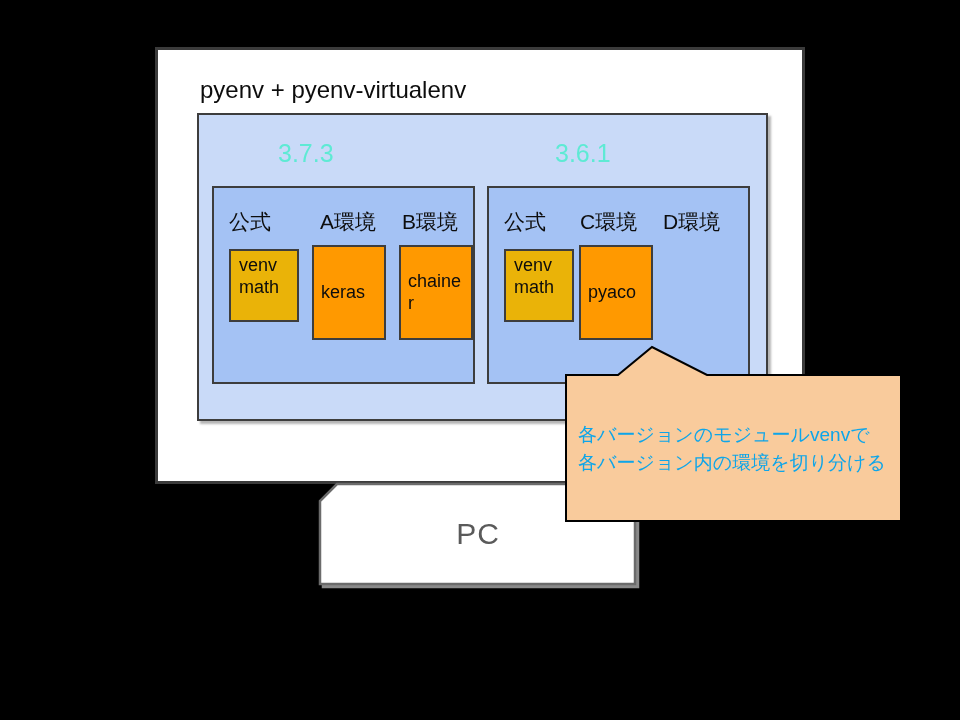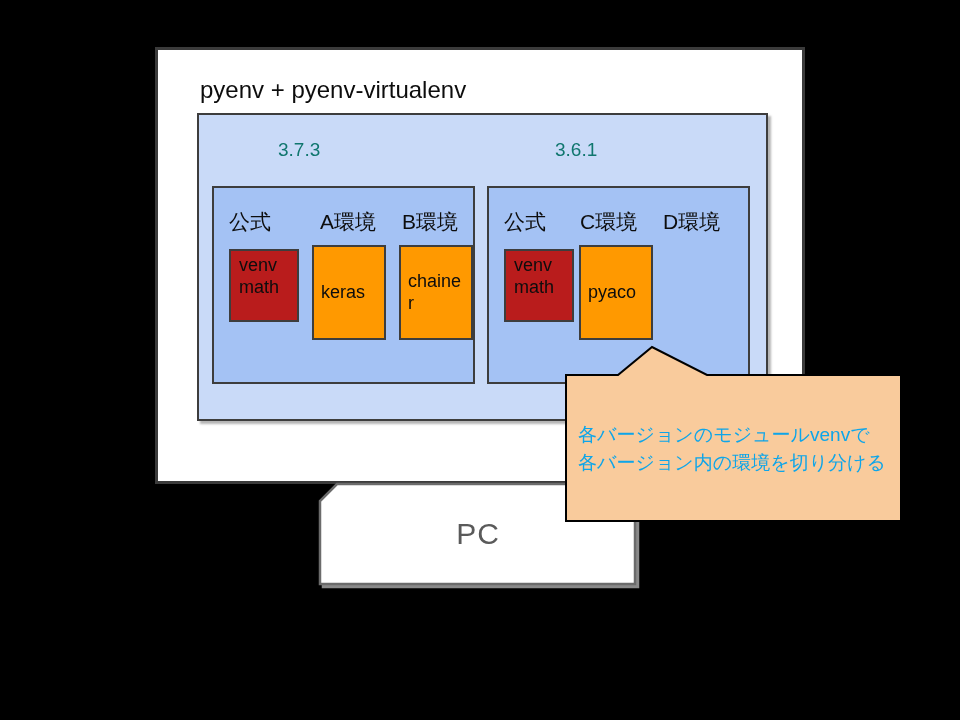--- a/index.html
+++ b/index.html
@@ -19,40 +19,40 @@
   }
   
   .pyenv-box{
     left:197px;top:113px;width:571px;height:308px;
     background:#c9daf8;border:2px solid #3d3d3d;
     box-shadow:3px 3px 2px rgba(120,120,120,0.55);
   }
   .pylogo{width:44px;height:44px;display:block;}
   .logo-1{left:226px;top:131px;}
   .logo-2{left:503px;top:131px;}
-  .version-label{font-size:19px;color:#0f766e;white-space:nowrap;}
+  .version-label{font-size:25px;color:#5eead4;white-space:nowrap;}
   .ver-1{left:278px;top:139px;}
   .ver-2{left:555px;top:139px;}
   
   .sub-box{
     top:186px;width:263px;height:198px;
     background:#a4c2f4;border:2px solid #3d3d3d;
   }
   .sub-1{left:212px;}
   .sub-2{left:487px;}
   .env-label{
     position:absolute;top:20px;font-size:21px;color:#0d0d0d;white-space:nowrap;
   }
   
   .mod{
     position:absolute;box-sizing:border-box;border:2px solid #3d3d3d;
     font-size:18px;line-height:1.22;color:#0d0d0d;
   }
   .mod-venv{
-    top:61px;width:70px;height:73px;background:#b91c1c;
+    top:61px;width:70px;height:73px;background:#eab308;
     padding:4px 0 0 8px;
   }
   .mod-env{
     top:57px;width:74px;height:95px;background:#ff9900;
     display:flex;align-items:center;padding:0 7px;
     word-break:break-all;overflow-wrap:break-word;
   }
   
   .pc-svg{left:313px;top:478px;width:336px;height:118px;overflow:visible;}
   .pc-label{

